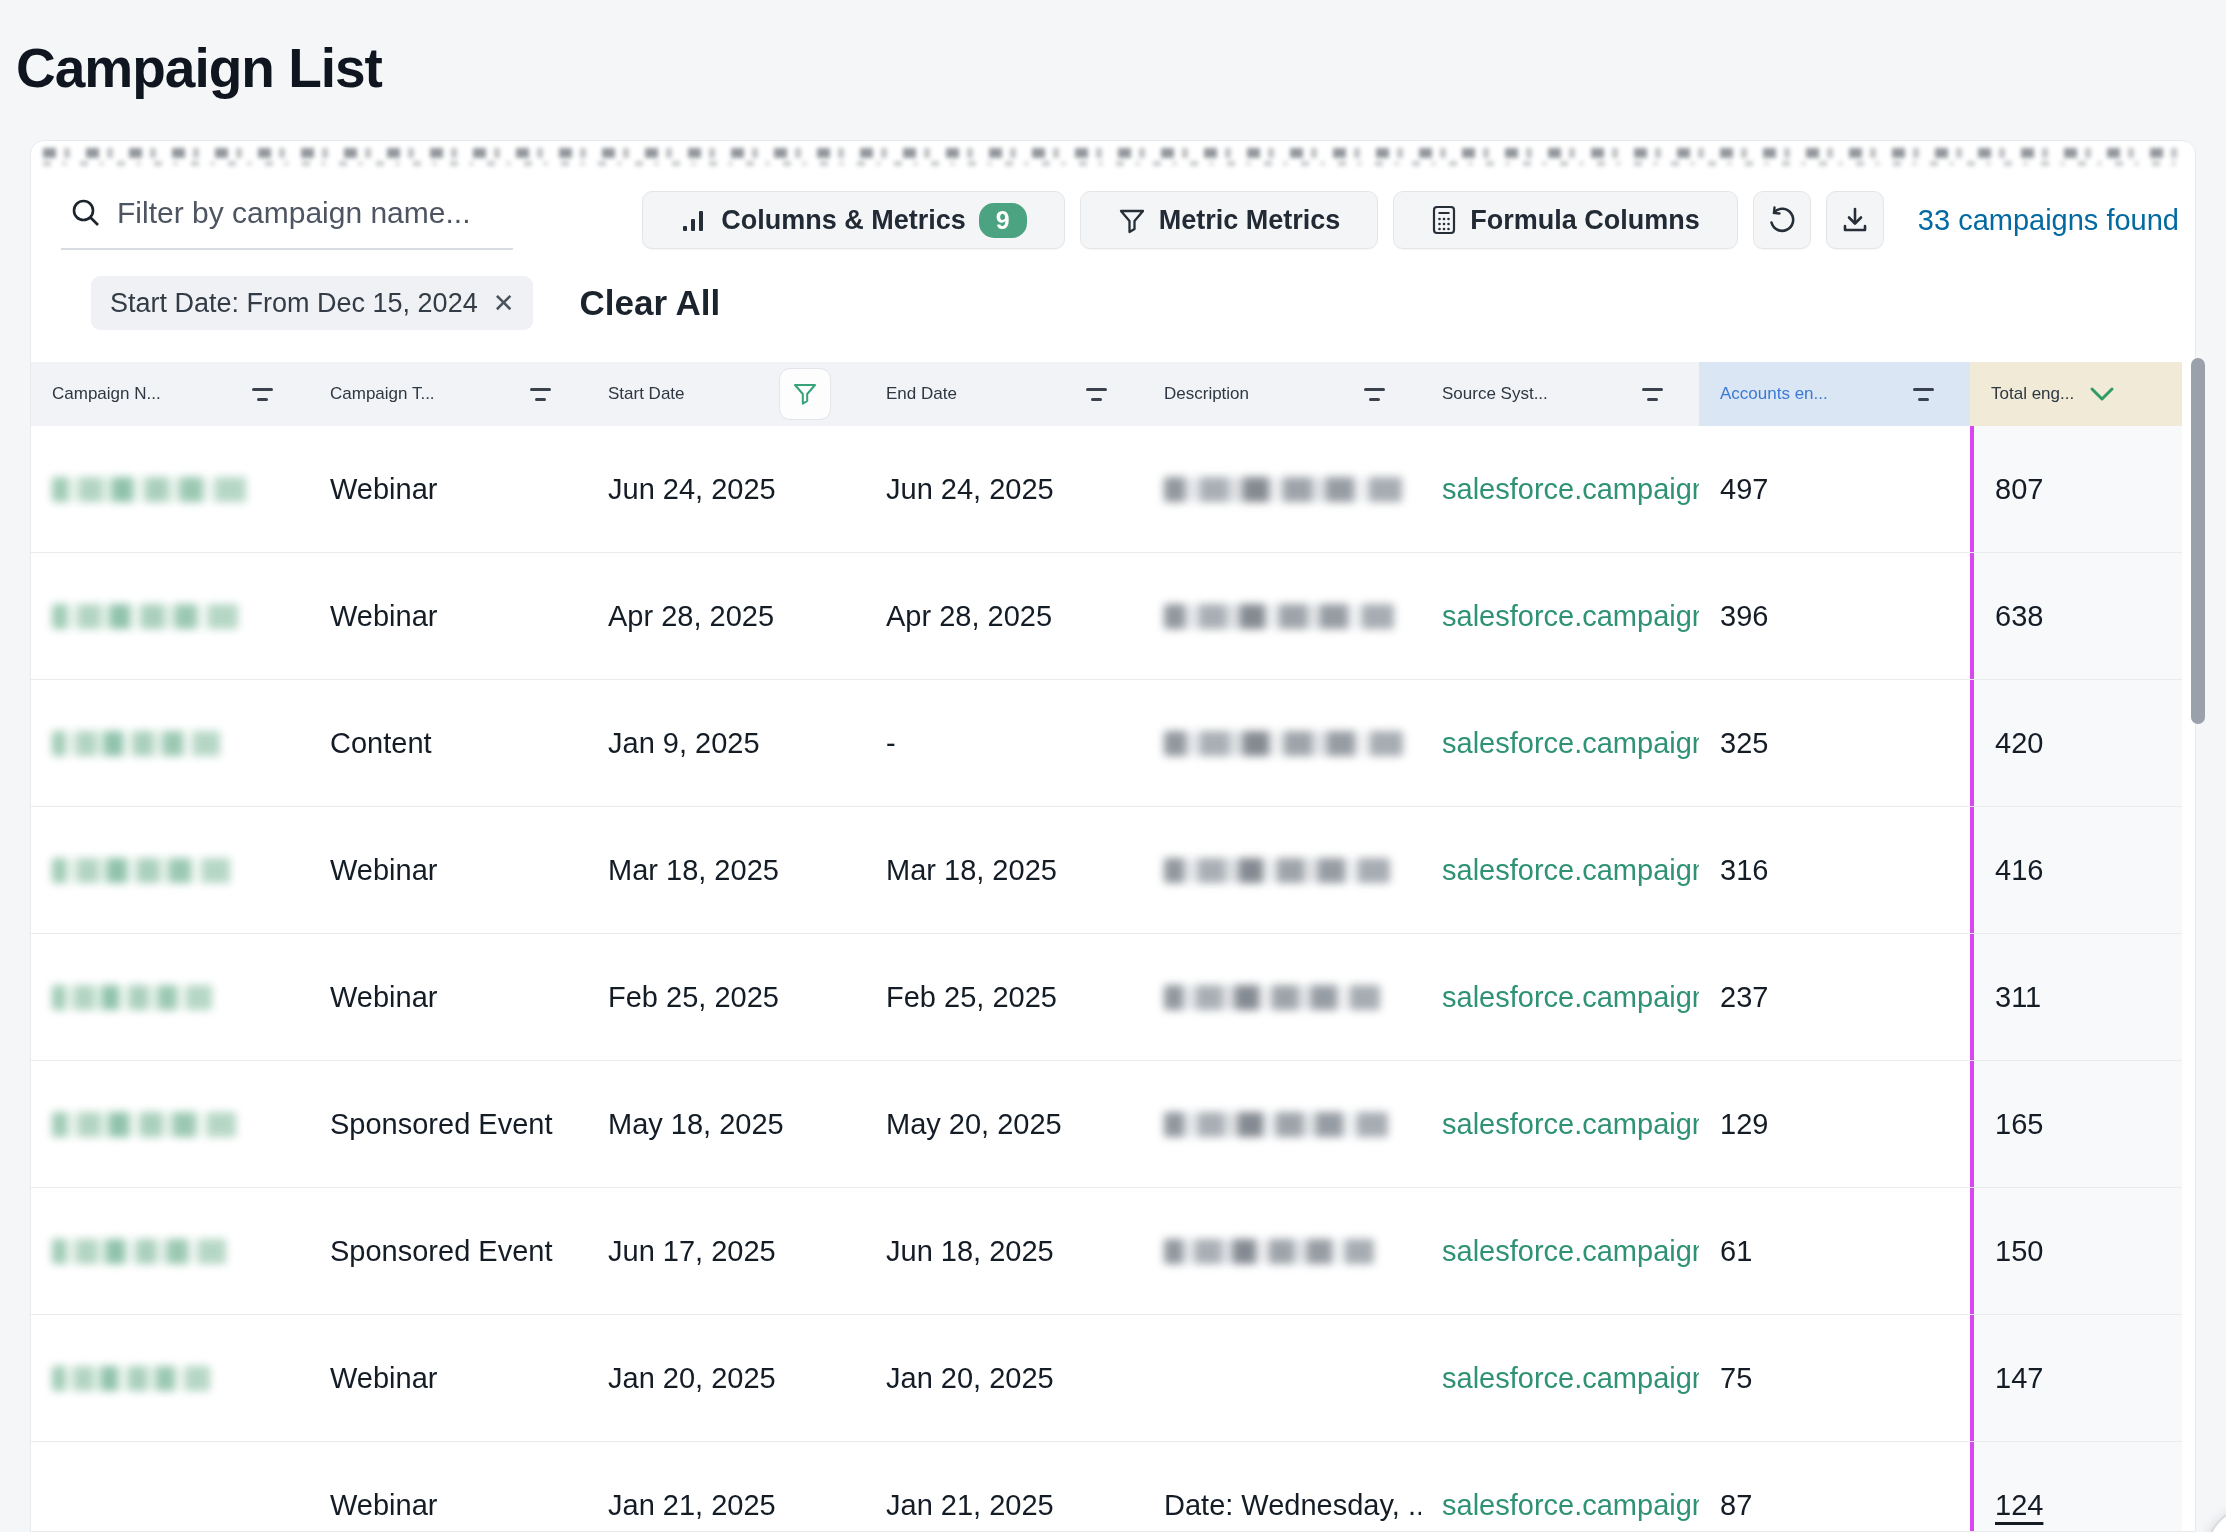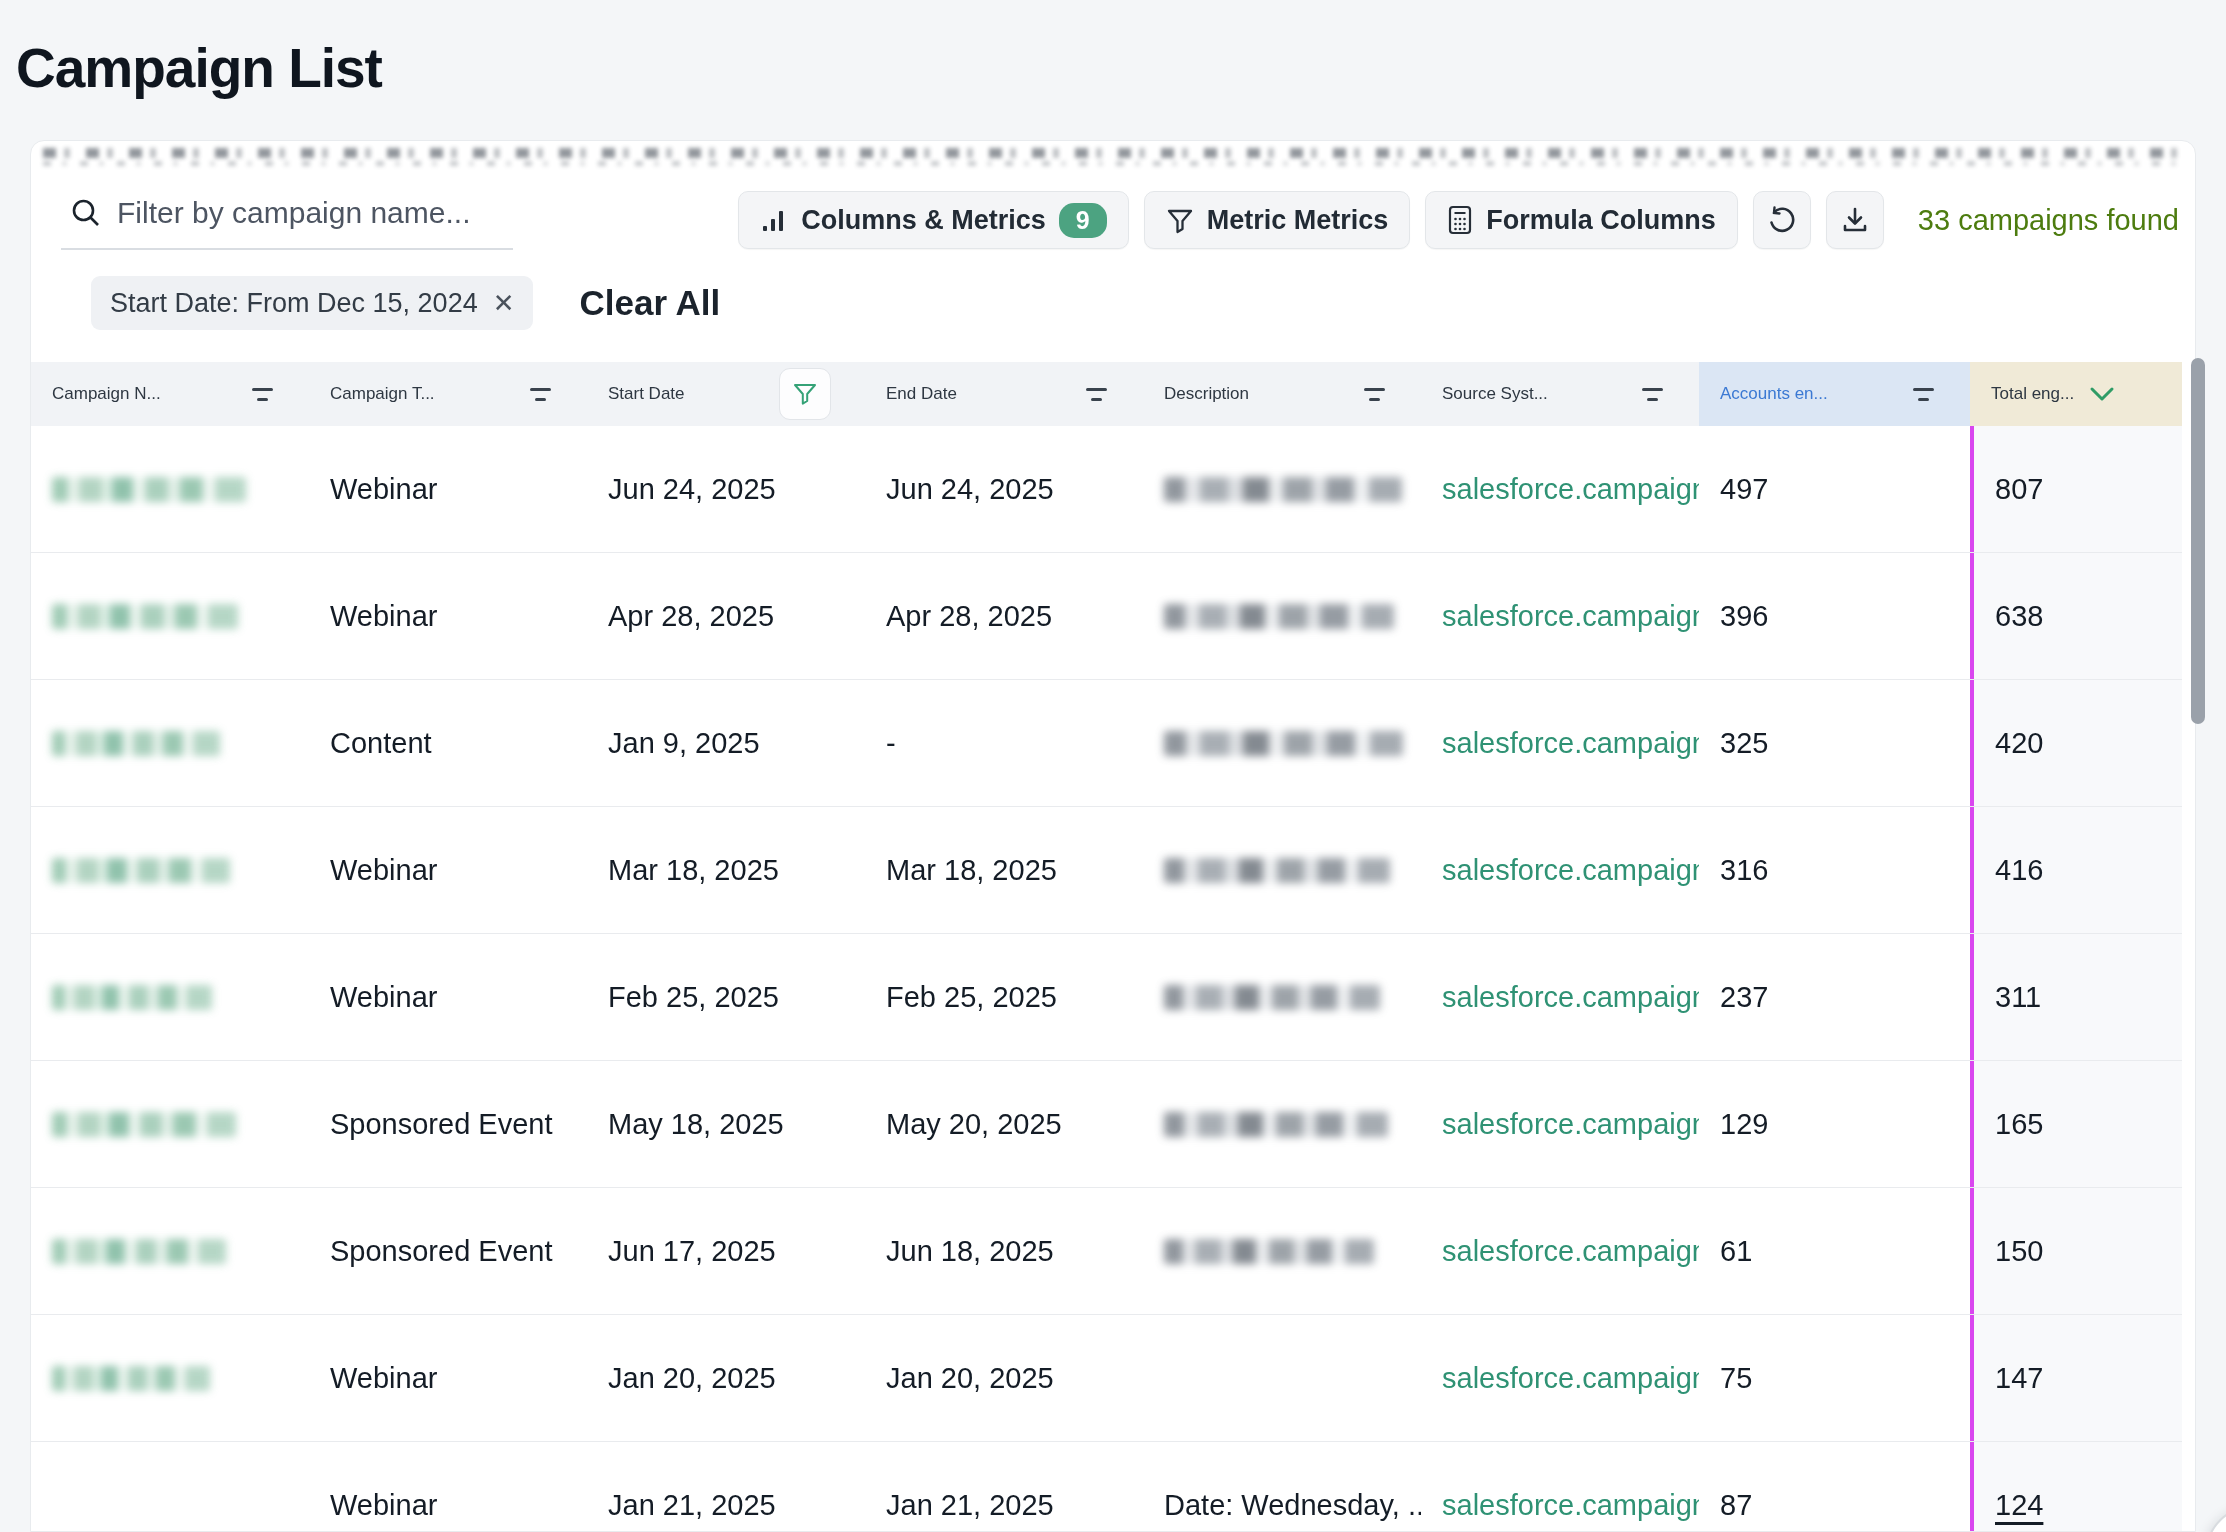--- a/index.html
+++ b/index.html
@@ -29,29 +29,29 @@
 
   .toolbar { display:flex; align-items:center; margin:22px 16px 0 30px; height:64px; }
   .search { display:flex; align-items:center; gap:14px; width:452px;
     border-bottom:2px solid #d9dde2; padding:6px 4px 18px 8px; }
   .search-input { border:none; outline:none; background:transparent; flex:1;
     font-family:"Liberation Sans", sans-serif; font-size:30px; color:#2a323c; }
   .search-input::placeholder { color:#4d5archive662; color:#4d5562; opacity:1; }
 
   .btn-group { margin-left:auto; display:flex; align-items:center; gap:15px; }
   .btn {
-    display:flex; align-items:center; gap:13px; height:58px; padding:0 21px;
+    display:flex; align-items:center; gap:13px; height:58px; padding:0 37px;
     background:#f4f5f7; border:1px solid #e3e6e9; border-radius:10px;
     font-size:27px; font-weight:600; color:#222b35; cursor:pointer;
     box-shadow:0 1px 1px rgba(20,28,38,.04); white-space:nowrap;
   }
   .btn.icon-only { width:58px; padding:0; justify-content:center; }
   .badge { background:#4ca381; color:#fff; font-size:25px; font-weight:700;
     border-radius:15px; padding:5px 17px; line-height:1; }
-  .count { font-size:29px; color:#4d7c0f; margin-left:19px; white-space:nowrap; }
+  .count { font-size:29px; color:#0369a1; margin-left:19px; white-space:nowrap; }
 
   .chip-row { display:flex; align-items:center; margin:24px 0 0 60px; height:54px; }
   .chip { display:flex; align-items:center; gap:15px; background:#eff1f4;
     border-radius:9px; height:54px; padding:14px 19px; font-size:27px; color:#333c46; cursor:pointer;}
   .chip-x { font-size:26px; color:#4a525c; }
   .clear-all { margin-left:46px; font-size:35px; font-weight:600; color:#1b232c; cursor:pointer; }
 
   
   .table { margin-top:32px; width:2151px; }
   .thead, .trow { display:grid;

